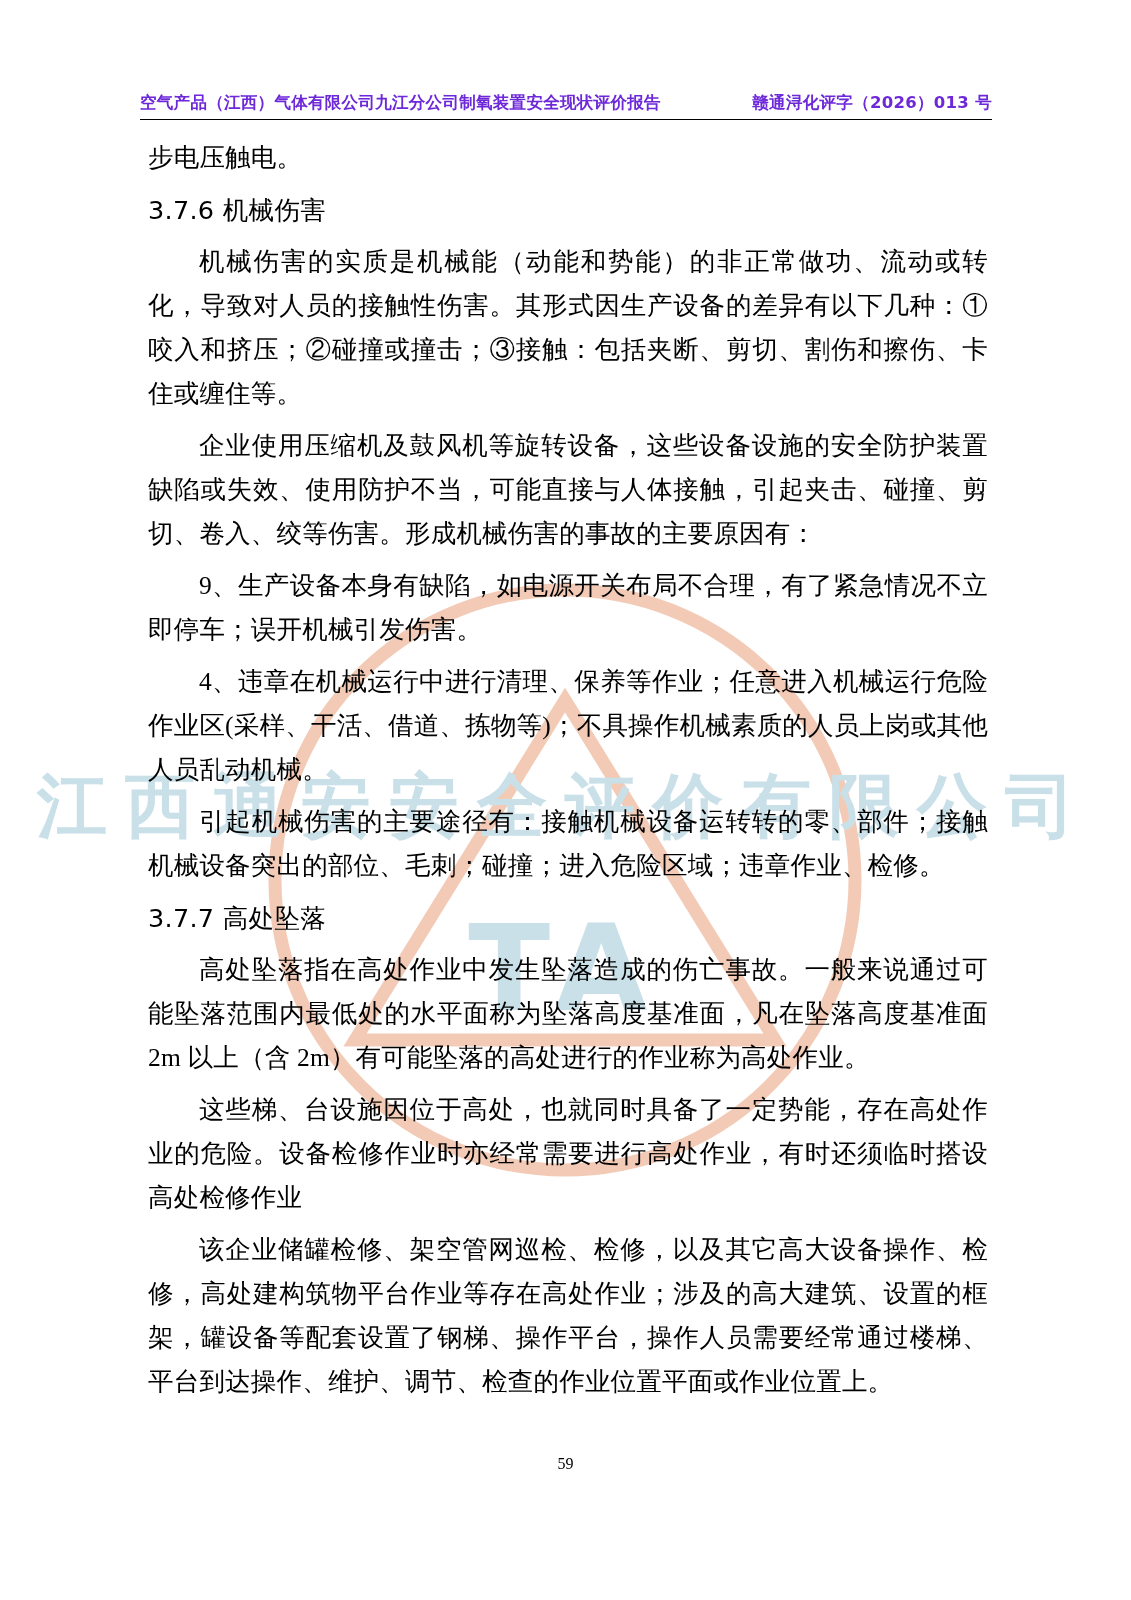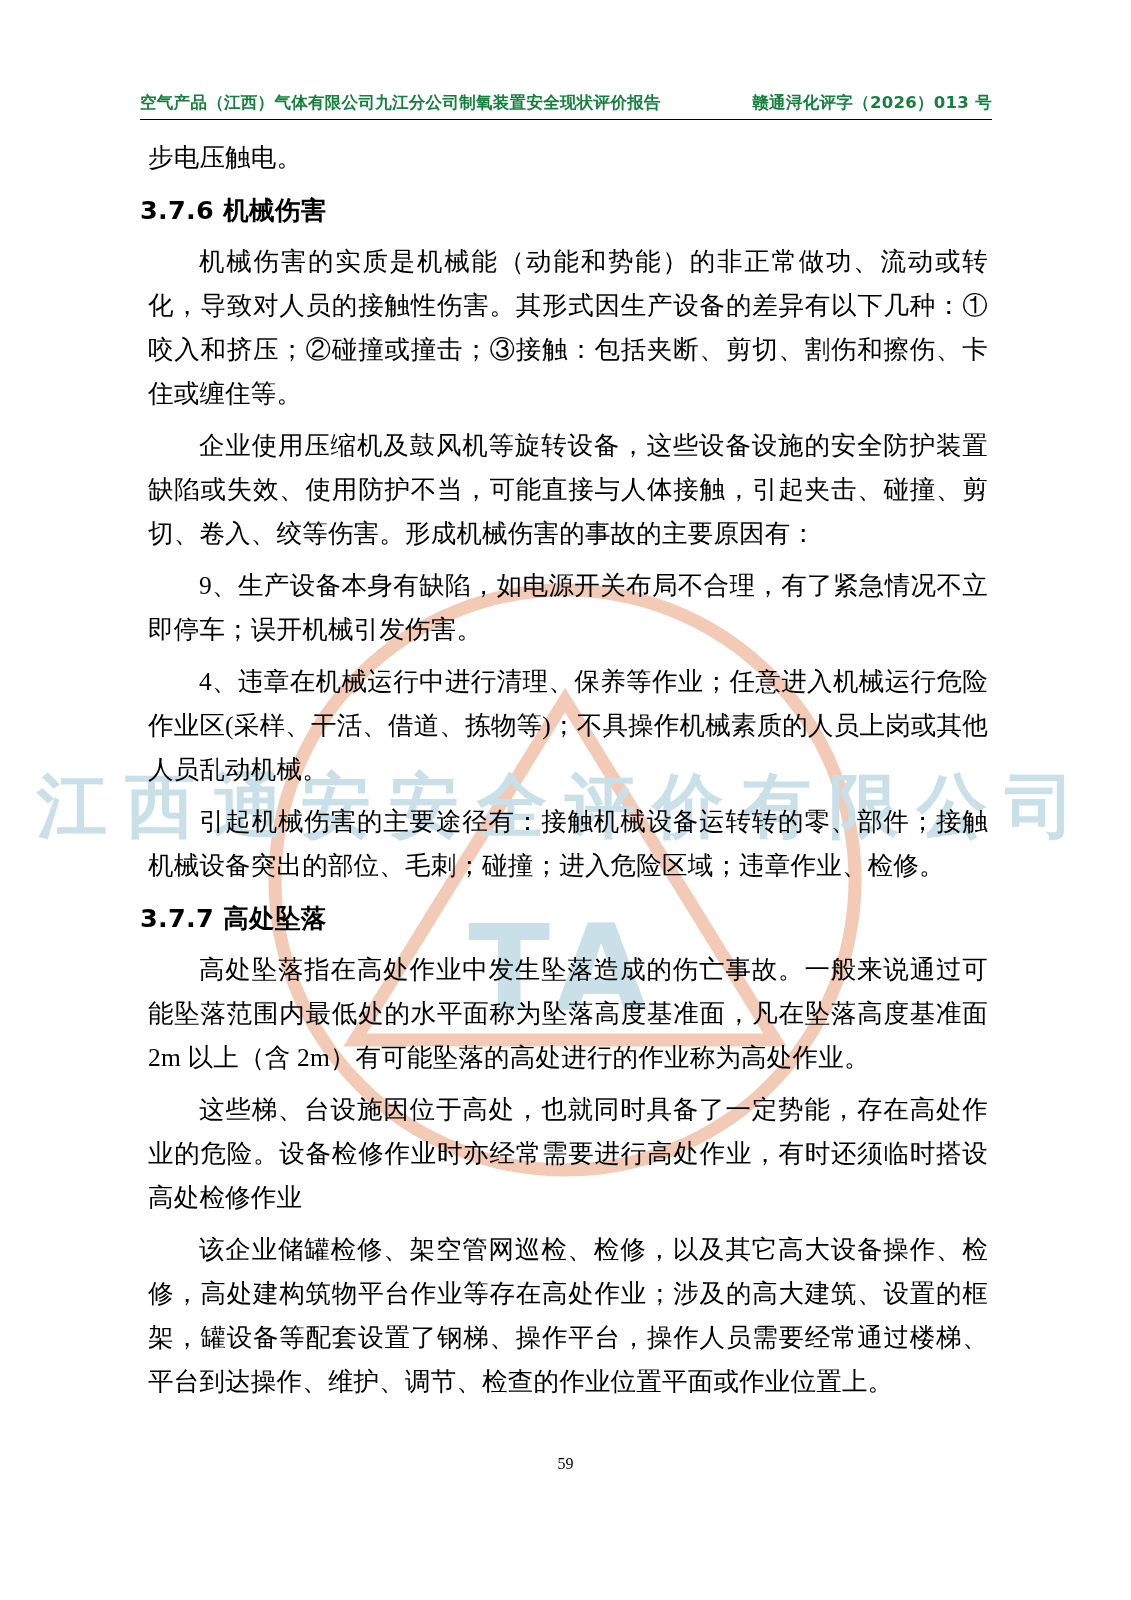--- a/index.html
+++ b/index.html
@@ -37,21 +37,21 @@
     z-index: 10;
   }
   .header-row {
     display: flex;
     justify-content: space-between;
     align-items: baseline;
     font-family: "DejaVu Sans", sans-serif;
     font-size: 16.5px;
     font-weight: bold;
     letter-spacing: 0.3px;
-    color: #15803d;
+    color: #6d28d9;
     white-space: nowrap;
   }
   .header-rule {
     margin-top: 5px;
     border-bottom: 1.6px solid #000;
     width: 100%;
   }
 
   
   .content {
@@ -66,25 +66,25 @@
     font-size: 25.5px;
     line-height: 44px;
     text-align: justify;
     text-justify: inter-ideograph;
     letter-spacing: 0.2px;
   }
   p.indent {
     text-indent: 51px;
   }
   h3.section {
-    margin: 6px 0 2px 0;
+    margin: 6px 0 2px 8px;
     font-family: "DejaVu Sans", sans-serif;
     font-size: 25.5px;
     line-height: 44px;
-    font-weight: bold;
+    font-weight: normal;
     letter-spacing: 0.3px;
   }
 
   
   .footer {
     position: absolute;
     left: 0;
     top: 1455px;
     width: 1131px;
     text-align: center;

